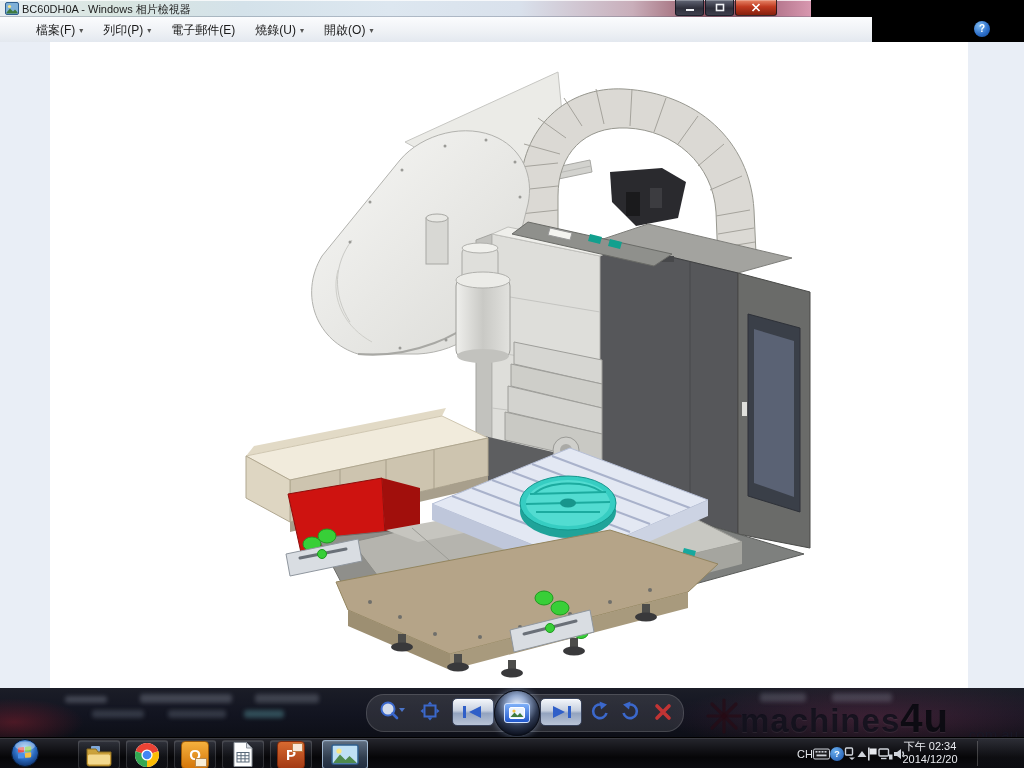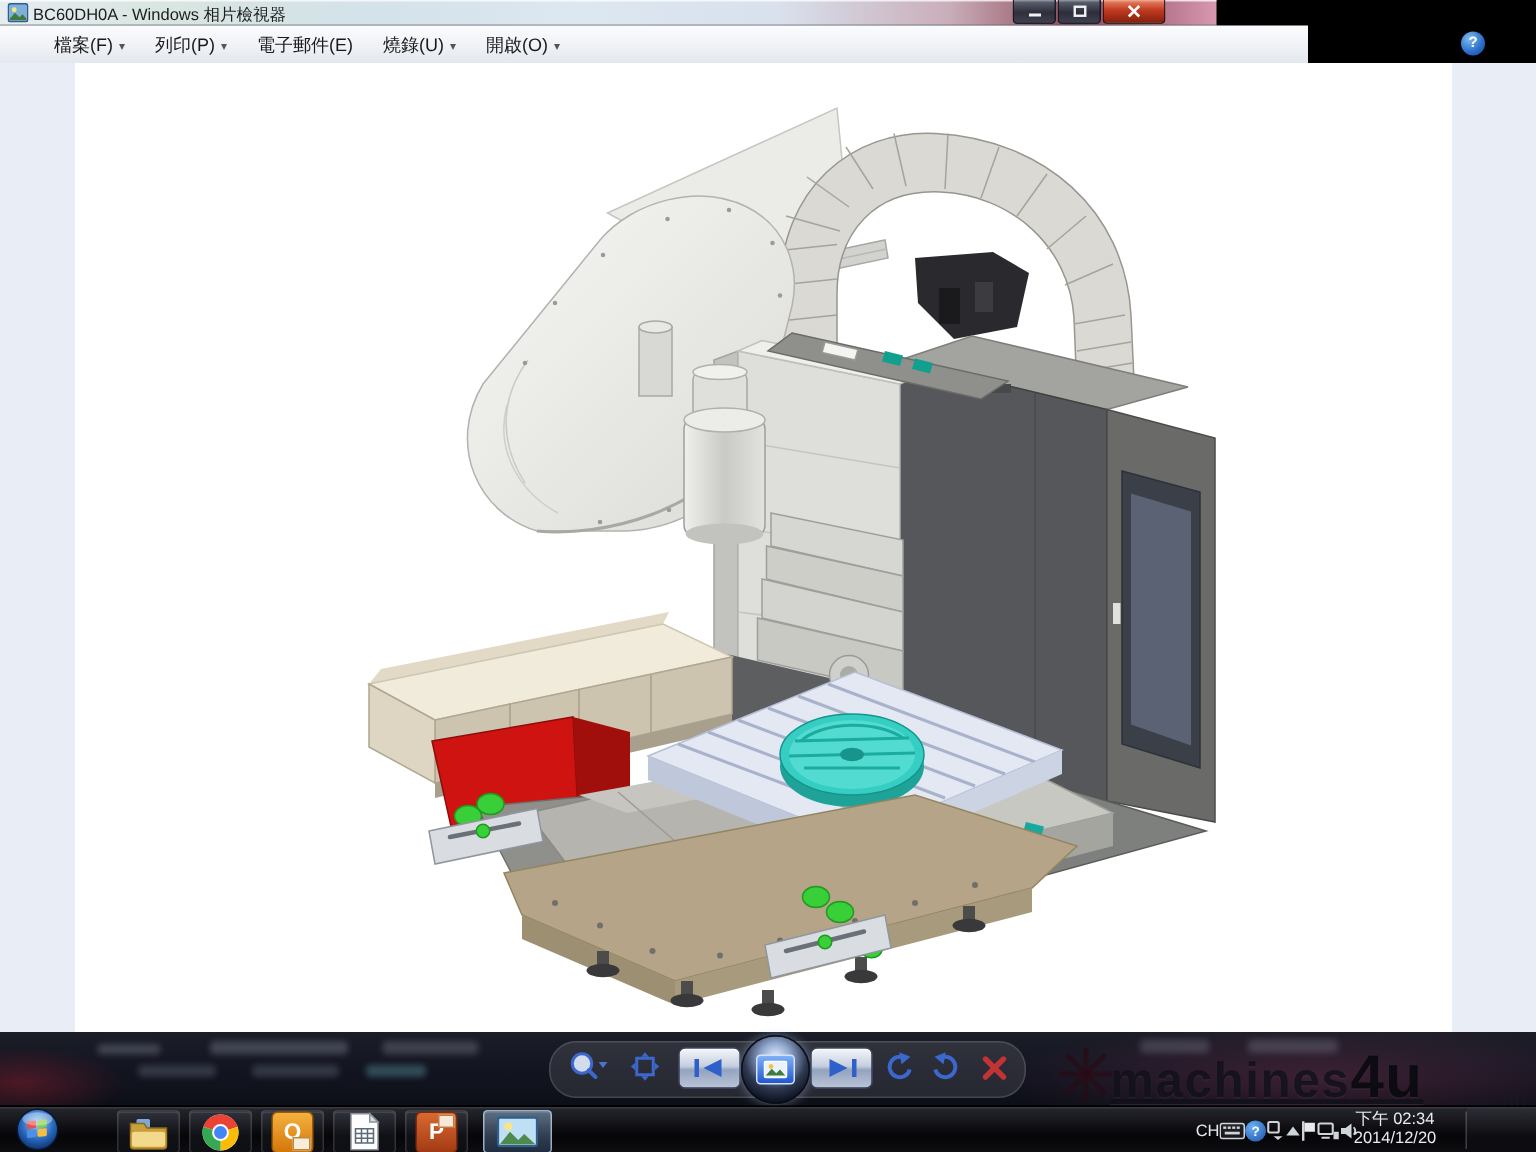--- a/index.html
+++ b/index.html
@@ -42,21 +42,21 @@
     box-shadow:inset 0 1px 0 rgba(255,255,255,.8);display:flex;align-items:center;justify-content:center;}
   #playbtn{left:494px;top:2px;width:44px;height:44px;border-radius:50%;
     background:radial-gradient(circle at 50% 32%,#eaf1fd 0%,#93a9cf 26%,#2d3850 56%,#0c111f 80%,#2a3448 100%);
     border:1px solid #0a0e18;box-shadow:0 0 7px rgba(190,215,255,.45);
     display:flex;align-items:center;justify-content:center;}
   #playglyph{width:24px;height:18px;border-radius:3px;border:1px solid #d2e3ff;
     background:linear-gradient(#7fb0f8,#2158cc);display:flex;align-items:center;justify-content:center;}
   
   #watermark{left:706px;top:694px;width:318px;height:44px;color:rgba(12,12,22,.85);}
   #wm-text{position:absolute;left:34px;top:2px;font-size:33px;font-weight:bold;letter-spacing:1px;
-    color:rgba(14,14,24,.82);text-shadow:0 1px 1px rgba(255,255,255,.07);text-decoration:underline;}
+    color:rgba(14,14,24,.82);text-shadow:0 1px 1px rgba(255,255,255,.07);}
   #wm-4u{font-size:40px;color:rgba(8,8,14,.9);}
   #wm-domain{position:absolute;right:6px;top:32px;font-size:15px;color:rgba(25,25,40,.8);}
   
   #taskbar{left:0;top:737px;width:1024px;height:31px;
     background:linear-gradient(#26272e,#101014 42%,#060608 62%,#0d0d12);
     border-top:1px solid #000;box-shadow:inset 0 1px 0 rgba(255,255,255,.09);}
   .taskbtn{position:absolute;top:2px;width:40px;height:27px;border-radius:3px;
     border:1px solid rgba(255,255,255,.14);background:linear-gradient(rgba(120,130,150,.18),rgba(20,22,30,.25));
     display:flex;align-items:center;justify-content:center;box-shadow:inset 0 1px 0 rgba(255,255,255,.10);}
   .taskbtn.active{border:1px solid rgba(190,215,240,.75);

